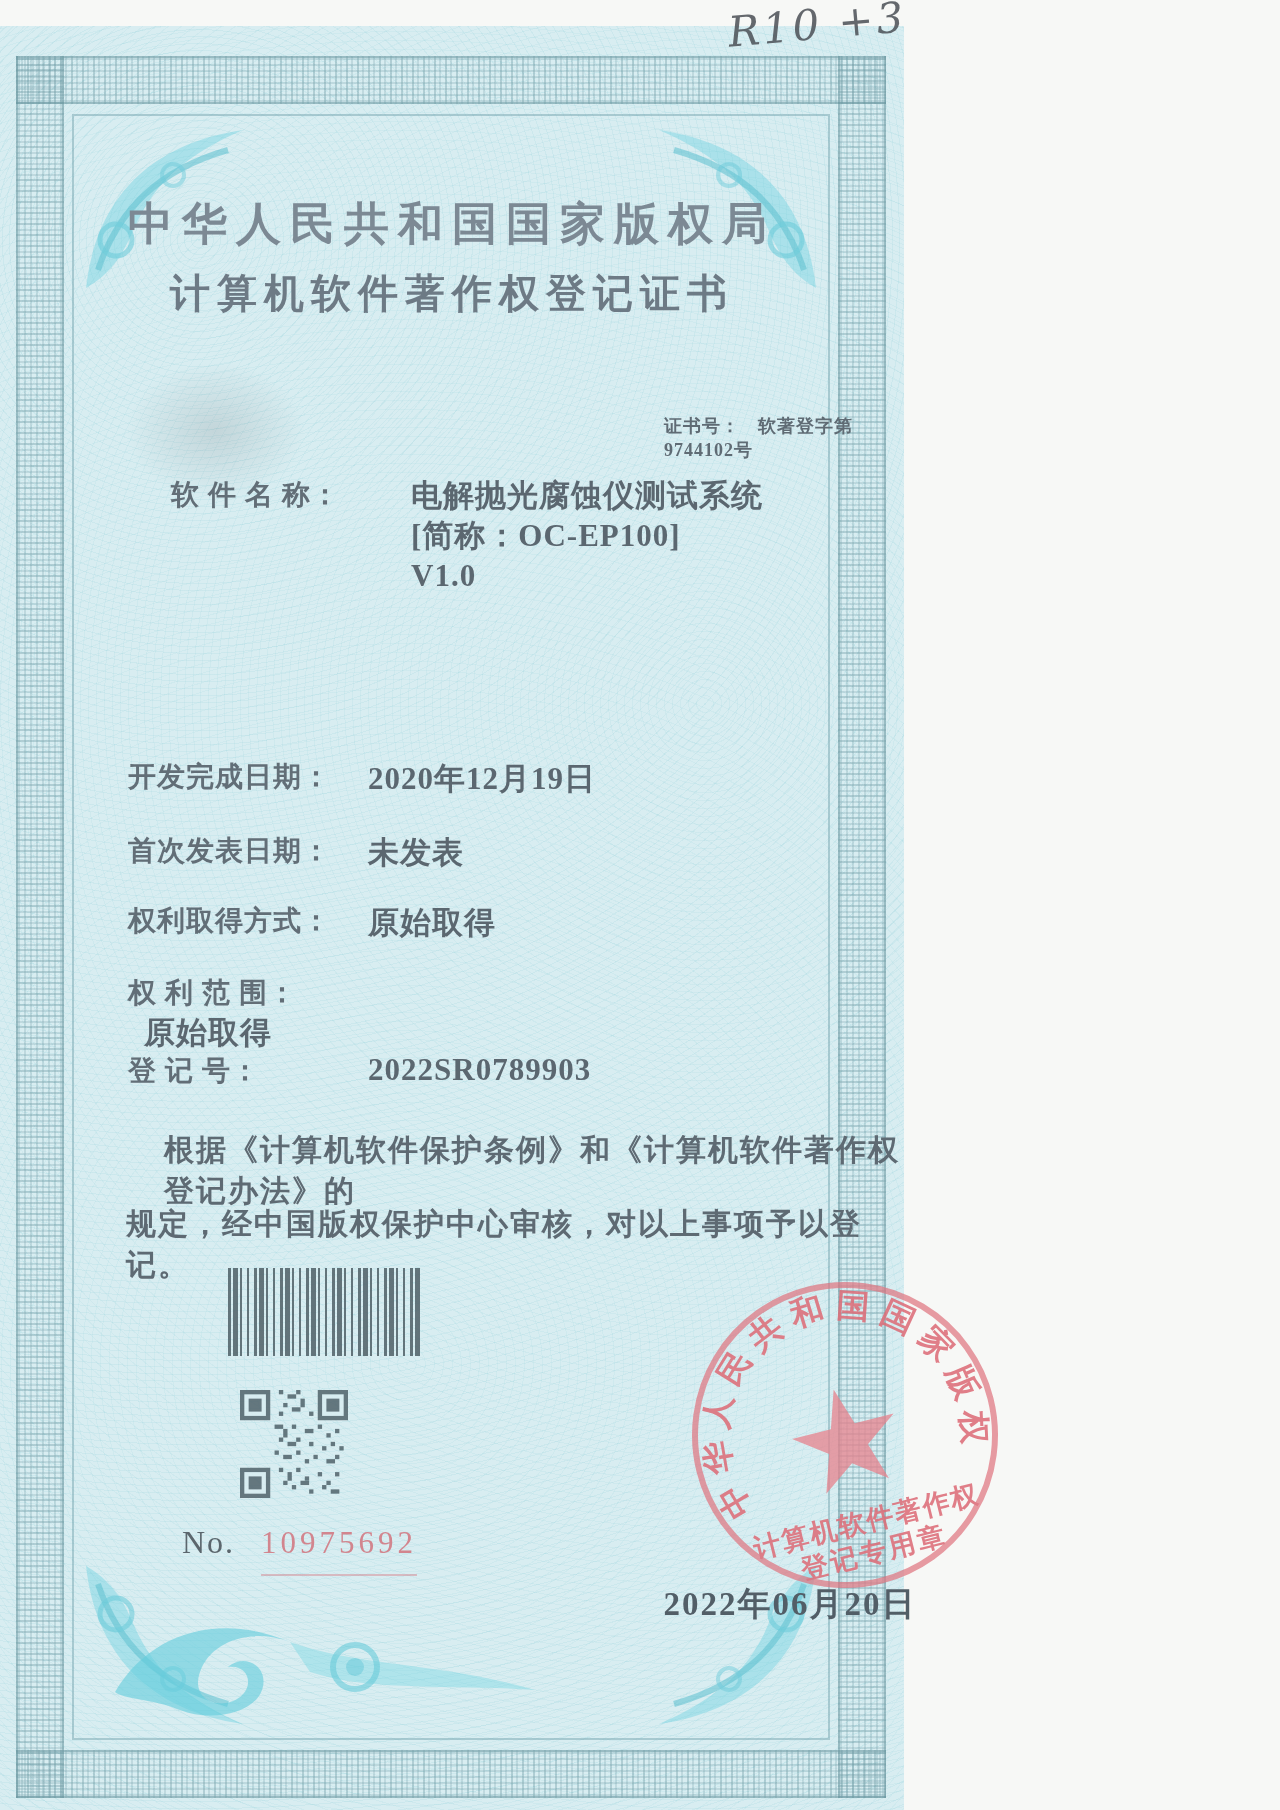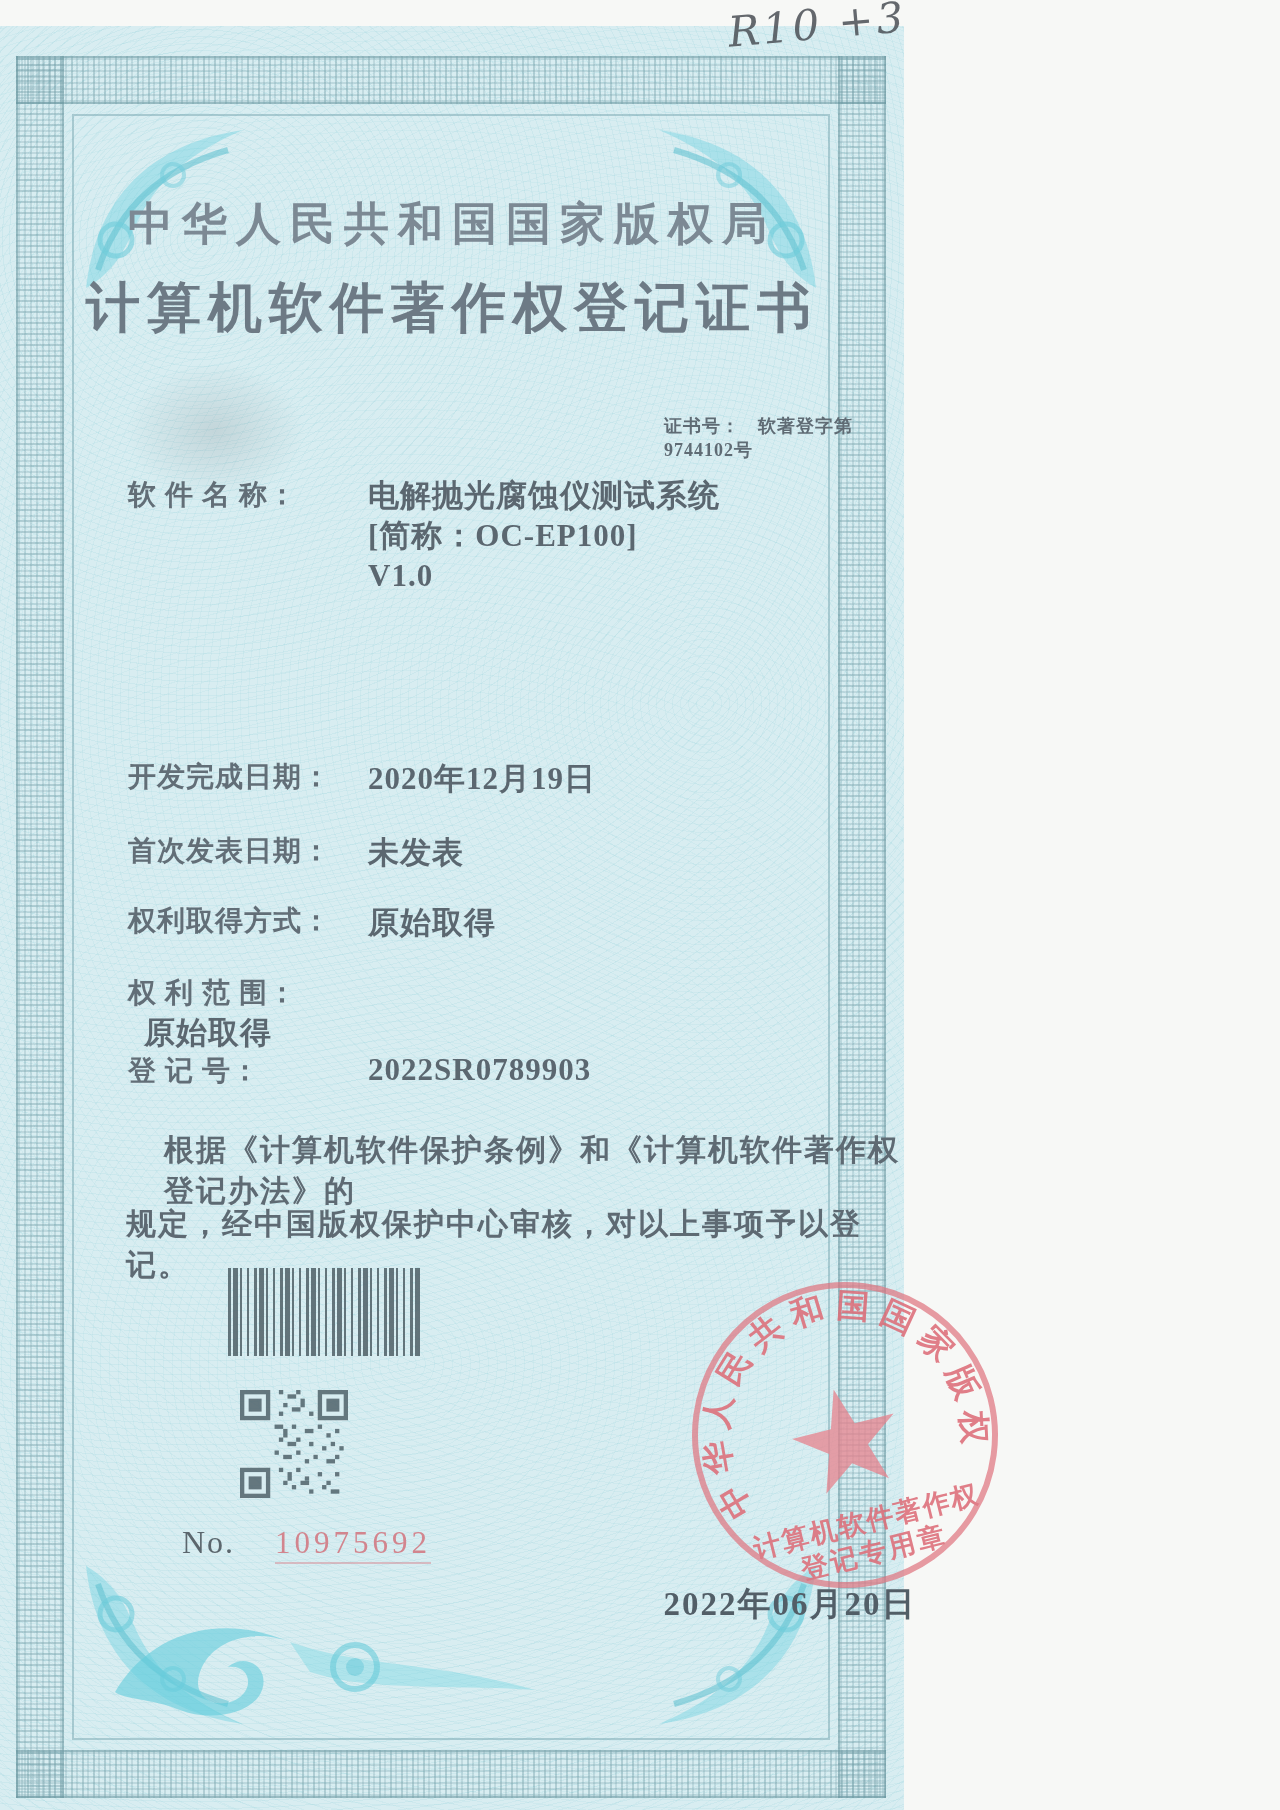--- a/index.html
+++ b/index.html
@@ -47,38 +47,38 @@
   .corner.tr{right:80px;top:94px;transform:scaleX(-1);}
   .corner.bl{left:78px;bottom:76px;transform:scaleY(-1);}
   .corner.br{right:80px;bottom:76px;transform:scale(-1,-1);}
   .wave{position:absolute;left:110px;bottom:88px;width:430px;height:150px;opacity:.85;}
   
   .authority{
     position:absolute;left:0;top:168px;width:100%;text-align:center;
     font-size:45px;font-weight:600;letter-spacing:9px;color:#7c8994;
   }
   .cert-title{
-    position:absolute;left:0;top:246px;width:100%;text-align:center;
-    font-size:54px;font-weight:700;letter-spacing:7px;color:#6d7a85;
+    position:absolute;left:0;top:240px;width:100%;text-align:center;
+    font-size:40px;font-weight:700;letter-spacing:7px;color:#6d7a85;
   }
   .cert-no{
     position:absolute;left:664px;top:388px;
     font-size:18px;font-weight:600;color:#5f6b74;letter-spacing:1px;
   }
   .cert-no .val{margin-left:18px;}
   .field{position:absolute;left:128px;display:flex;align-items:flex-start;}
   .field .label{
     display:inline-block;width:224px;font-size:28px;font-weight:700;
     color:#626e77;letter-spacing:1px;flex:none;
   }
   .field .value{
     font-size:31px;font-weight:600;color:#5b6770;margin-left:16px;letter-spacing:1px;
   }
   .field .value .vline{display:block;line-height:40px;}
-  .f-name{top:450px;}
+  .f-name{top:450px;margin-left:43px;}
   .f-owner{top:588px;}
   .f-dev{top:732px;}
   .f-pub{top:806px;}
   .f-acq{top:876px;}
   .f-scope{top:948px;flex-direction:column;}
   .f-reg{top:1026px;}
   .para-line{
     position:absolute;font-size:30px;font-weight:600;color:#5e6a73;letter-spacing:2px;
   }
   .para1{left:164px;top:1104px;}
@@ -92,22 +92,22 @@
   .qr{position:absolute;left:240px;top:1364px;width:108px;height:108px;opacity:.85;}
   
   .stamp{
     position:absolute;left:685px;top:1249px;width:320px;height:320px;
     transform:rotate(-14deg);opacity:.88;
   }
   .stamp text{font-family:"Liberation Serif","DejaVu Serif",serif;font-weight:700;}
   
   .no-line{position:absolute;left:182px;top:1498px;font-size:32px;color:#5b666d;letter-spacing:2px;}
   .no-line .no-num{
-    margin-left:40px;color:#d2858e;letter-spacing:4px;font-size:31px;
-    border-bottom:2px solid rgba(215,125,135,.45);padding-bottom:2px;
+    margin-left:26px;color:#d2858e;letter-spacing:4px;font-size:31px;
+    border-bottom:2px solid rgba(215,125,135,.45);padding-bottom:14px;
   }
   .date-line{
     position:absolute;left:630px;top:1556px;width:320px;text-align:center;
     font-size:33px;font-weight:700;color:#525e67;letter-spacing:2px;
   }
   
   .handwriting{
     position:absolute;left:728px;top:0px;font-size:42px;font-style:italic;
     color:#4b5056;transform:rotate(-5deg);letter-spacing:3px;opacity:.85;
     font-family:"DejaVu Serif",serif;

